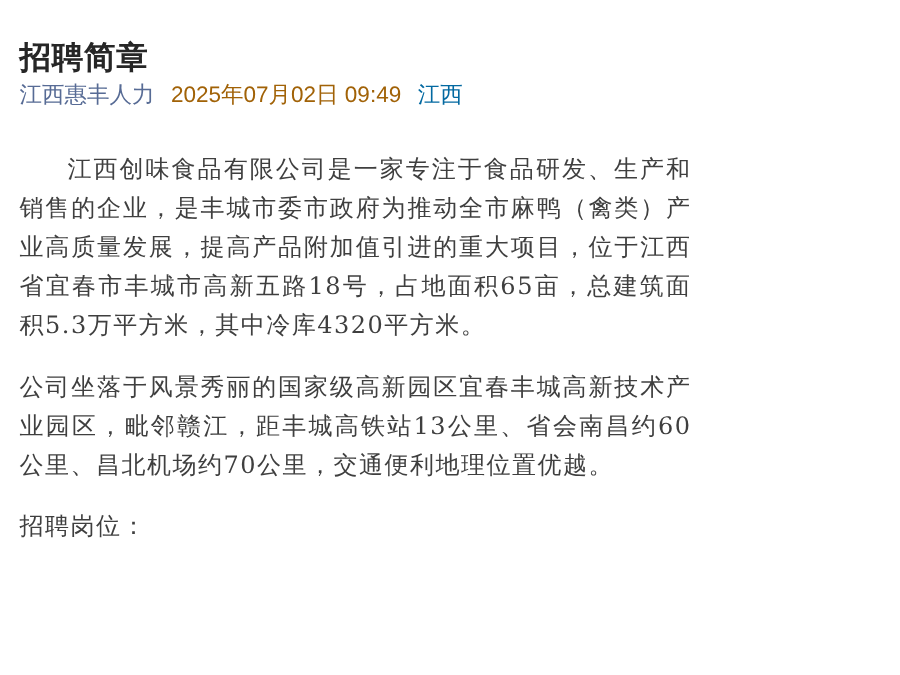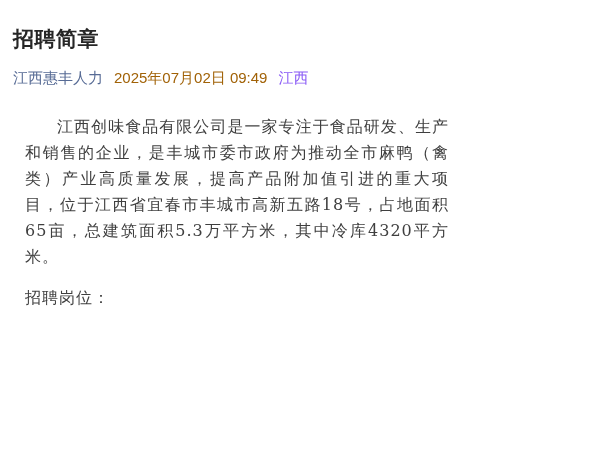--- a/index.html
+++ b/index.html
@@ -17,53 +17,54 @@
   }
   .title {
     font-size: 21px;
     font-weight: 700;
     color: #262626;
     letter-spacing: 0.5px;
     line-height: 1.15;
     font-family: "Liberation Sans", "DejaVu Sans", sans-serif;
   }
   .meta {
-    margin-top: 18px;
+    margin-top: 4px;
     font-size: 15px;
     line-height: 17px;
     display: flex;
     align-items: baseline;
   }
   .meta .author { color: #576b95; cursor: pointer; }
   .meta .date { color: #a16207; margin-left: 11px; }
-  .meta .location { color: #8b5cf6; margin-left: 11px; }
+  .meta .location { color: #0369a1; margin-left: 11px; }
   .content {
     margin-top: 28px;
     font-family: "DejaVu Serif", "Liberation Serif", serif;
     font-size: 16px;
     line-height: 26px;
     color: #3f3f3f;
     text-align: justify;
     letter-spacing: 1px;
   }
-  .content p { margin: 12px; }
+  .content p { margin: 0; }
   .content p + p { margin-top: 15px; }
   .content p.indent { text-indent: 2em; }
 </style>
 </head>
 <body>
 
 <div class="page">
 
   <h1 class="title">招聘简章</h1>
 
   <div class="meta">
     <span class="author">江西惠丰人力</span>
     <span class="date">2025年07月02日 09:49</span>
     <span class="location">江西</span>
   </div>
 
   <div class="content">
     <p class="indent">江西创味食品有限公司是一家专注于食品研发、生产和销售的企业，是丰城市委市政府为推动全市麻鸭（禽类）产业高质量发展，提高产品附加值引进的重大项目，位于江西省宜春市丰城市高新五路18号，占地面积65亩，总建筑面积5.3万平方米，其中冷库4320平方米。</p>
+    <p>公司坐落于风景秀丽的国家级高新园区宜春丰城高新技术产业园区，毗邻赣江，距丰城高铁站13公里、省会南昌约60公里、昌北机场约70公里，交通便利地理位置优越。</p>
     <p>招聘岗位：</p>
   </div>
 
 </div>
 
 </body></html>

